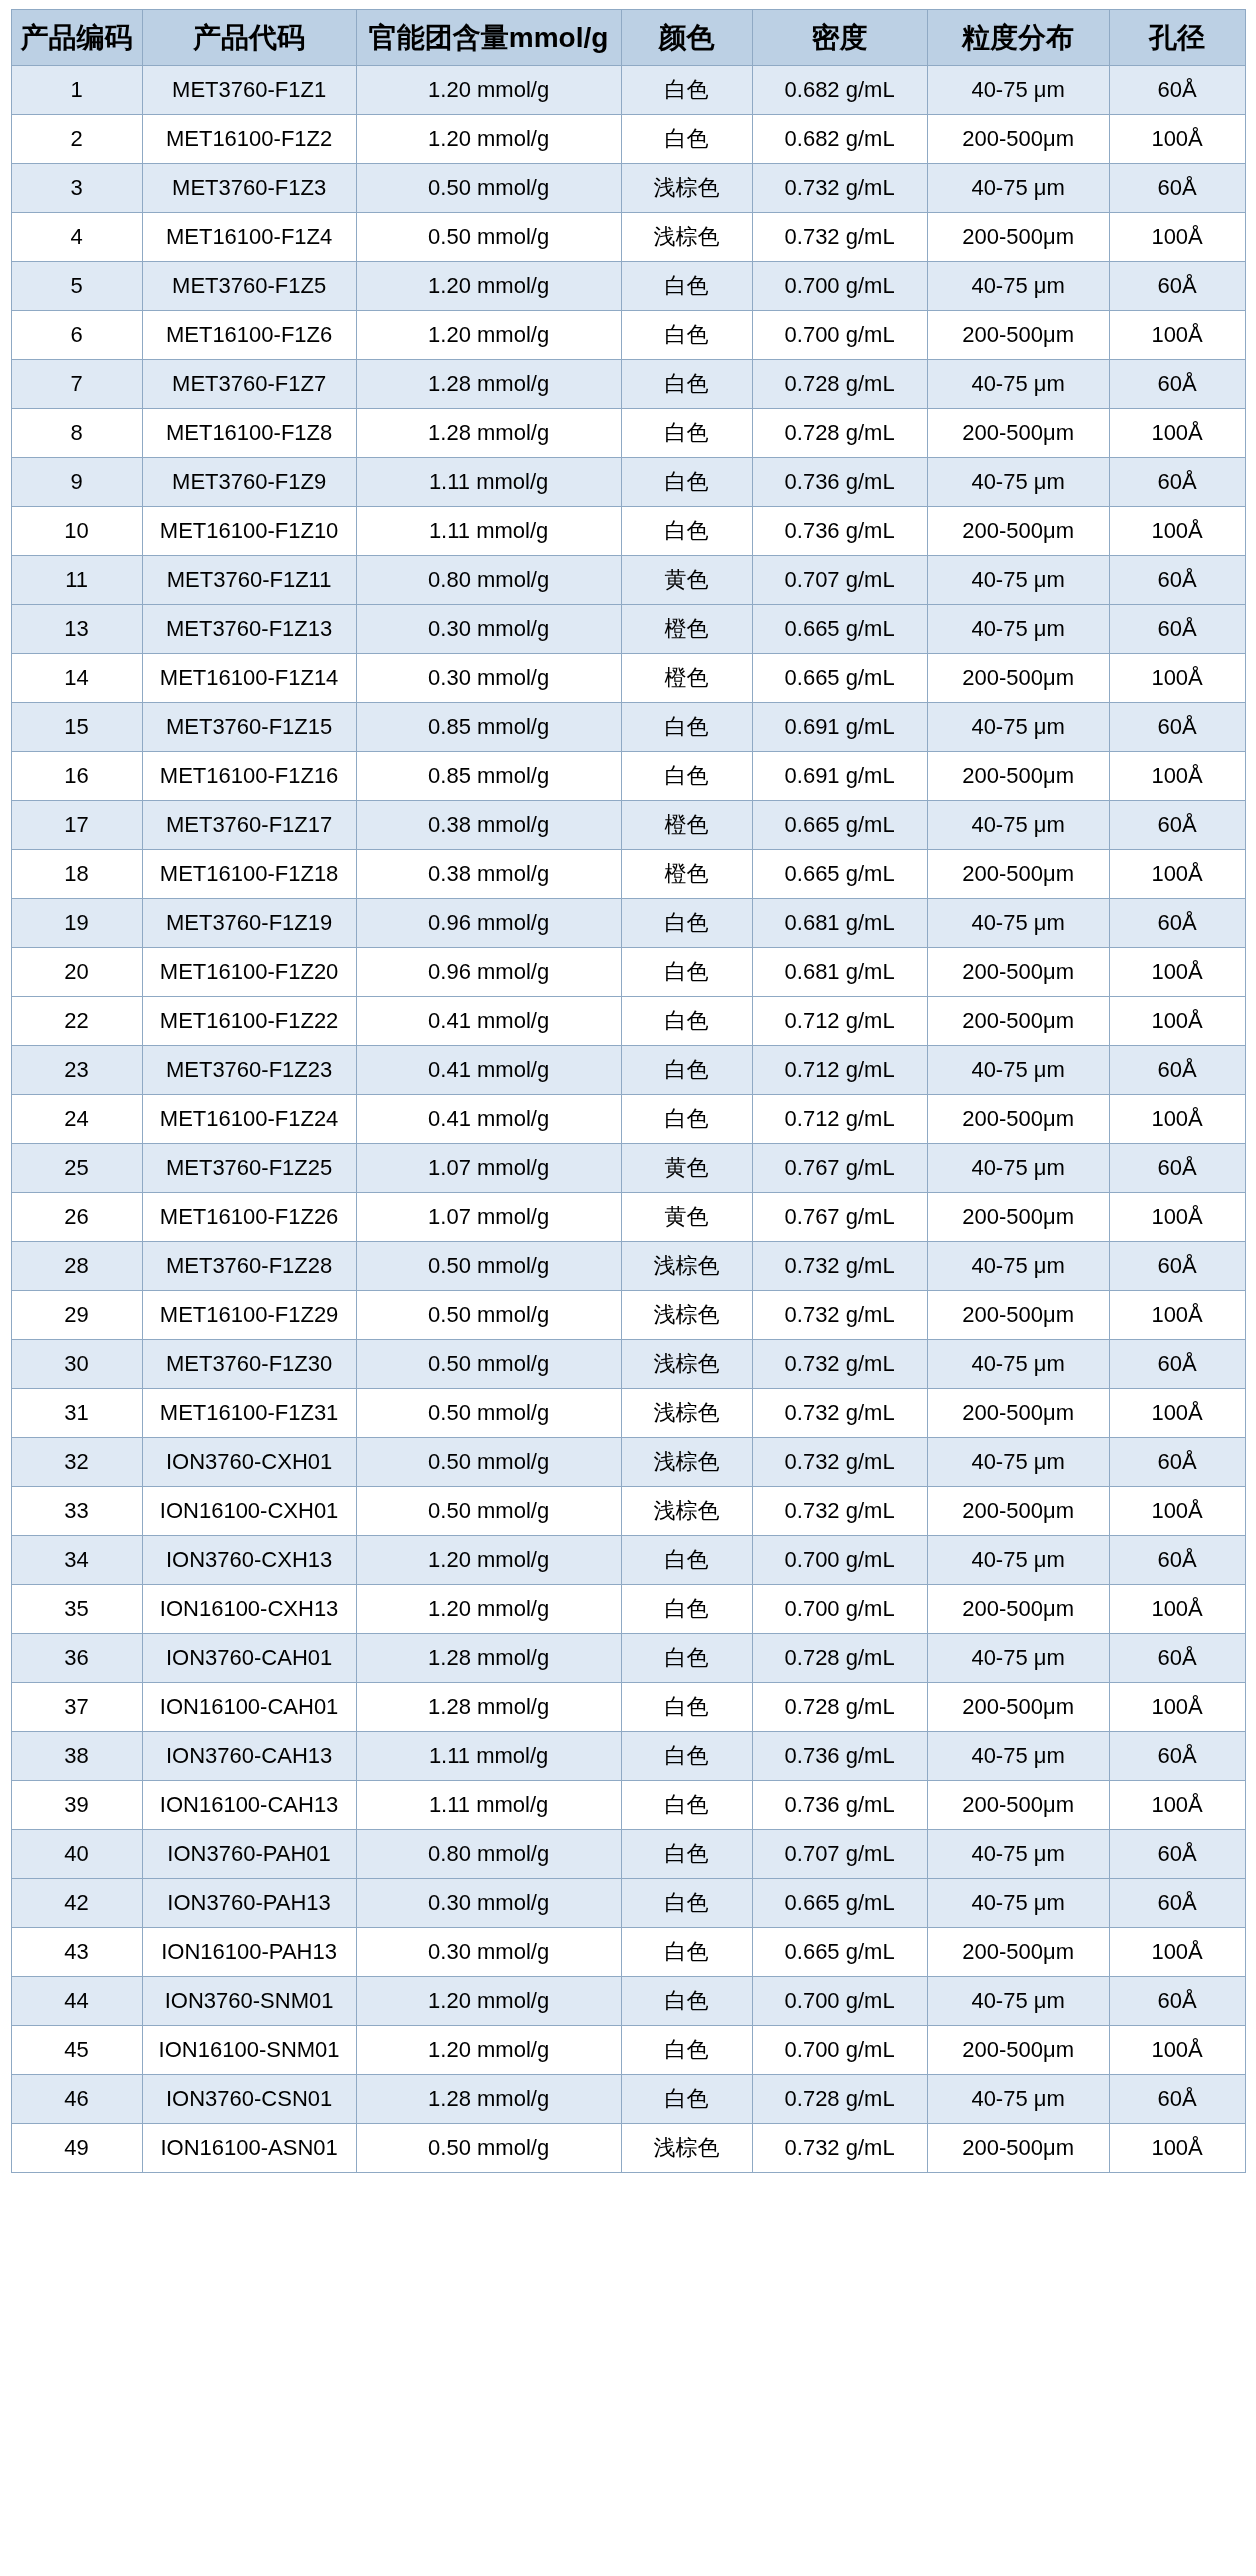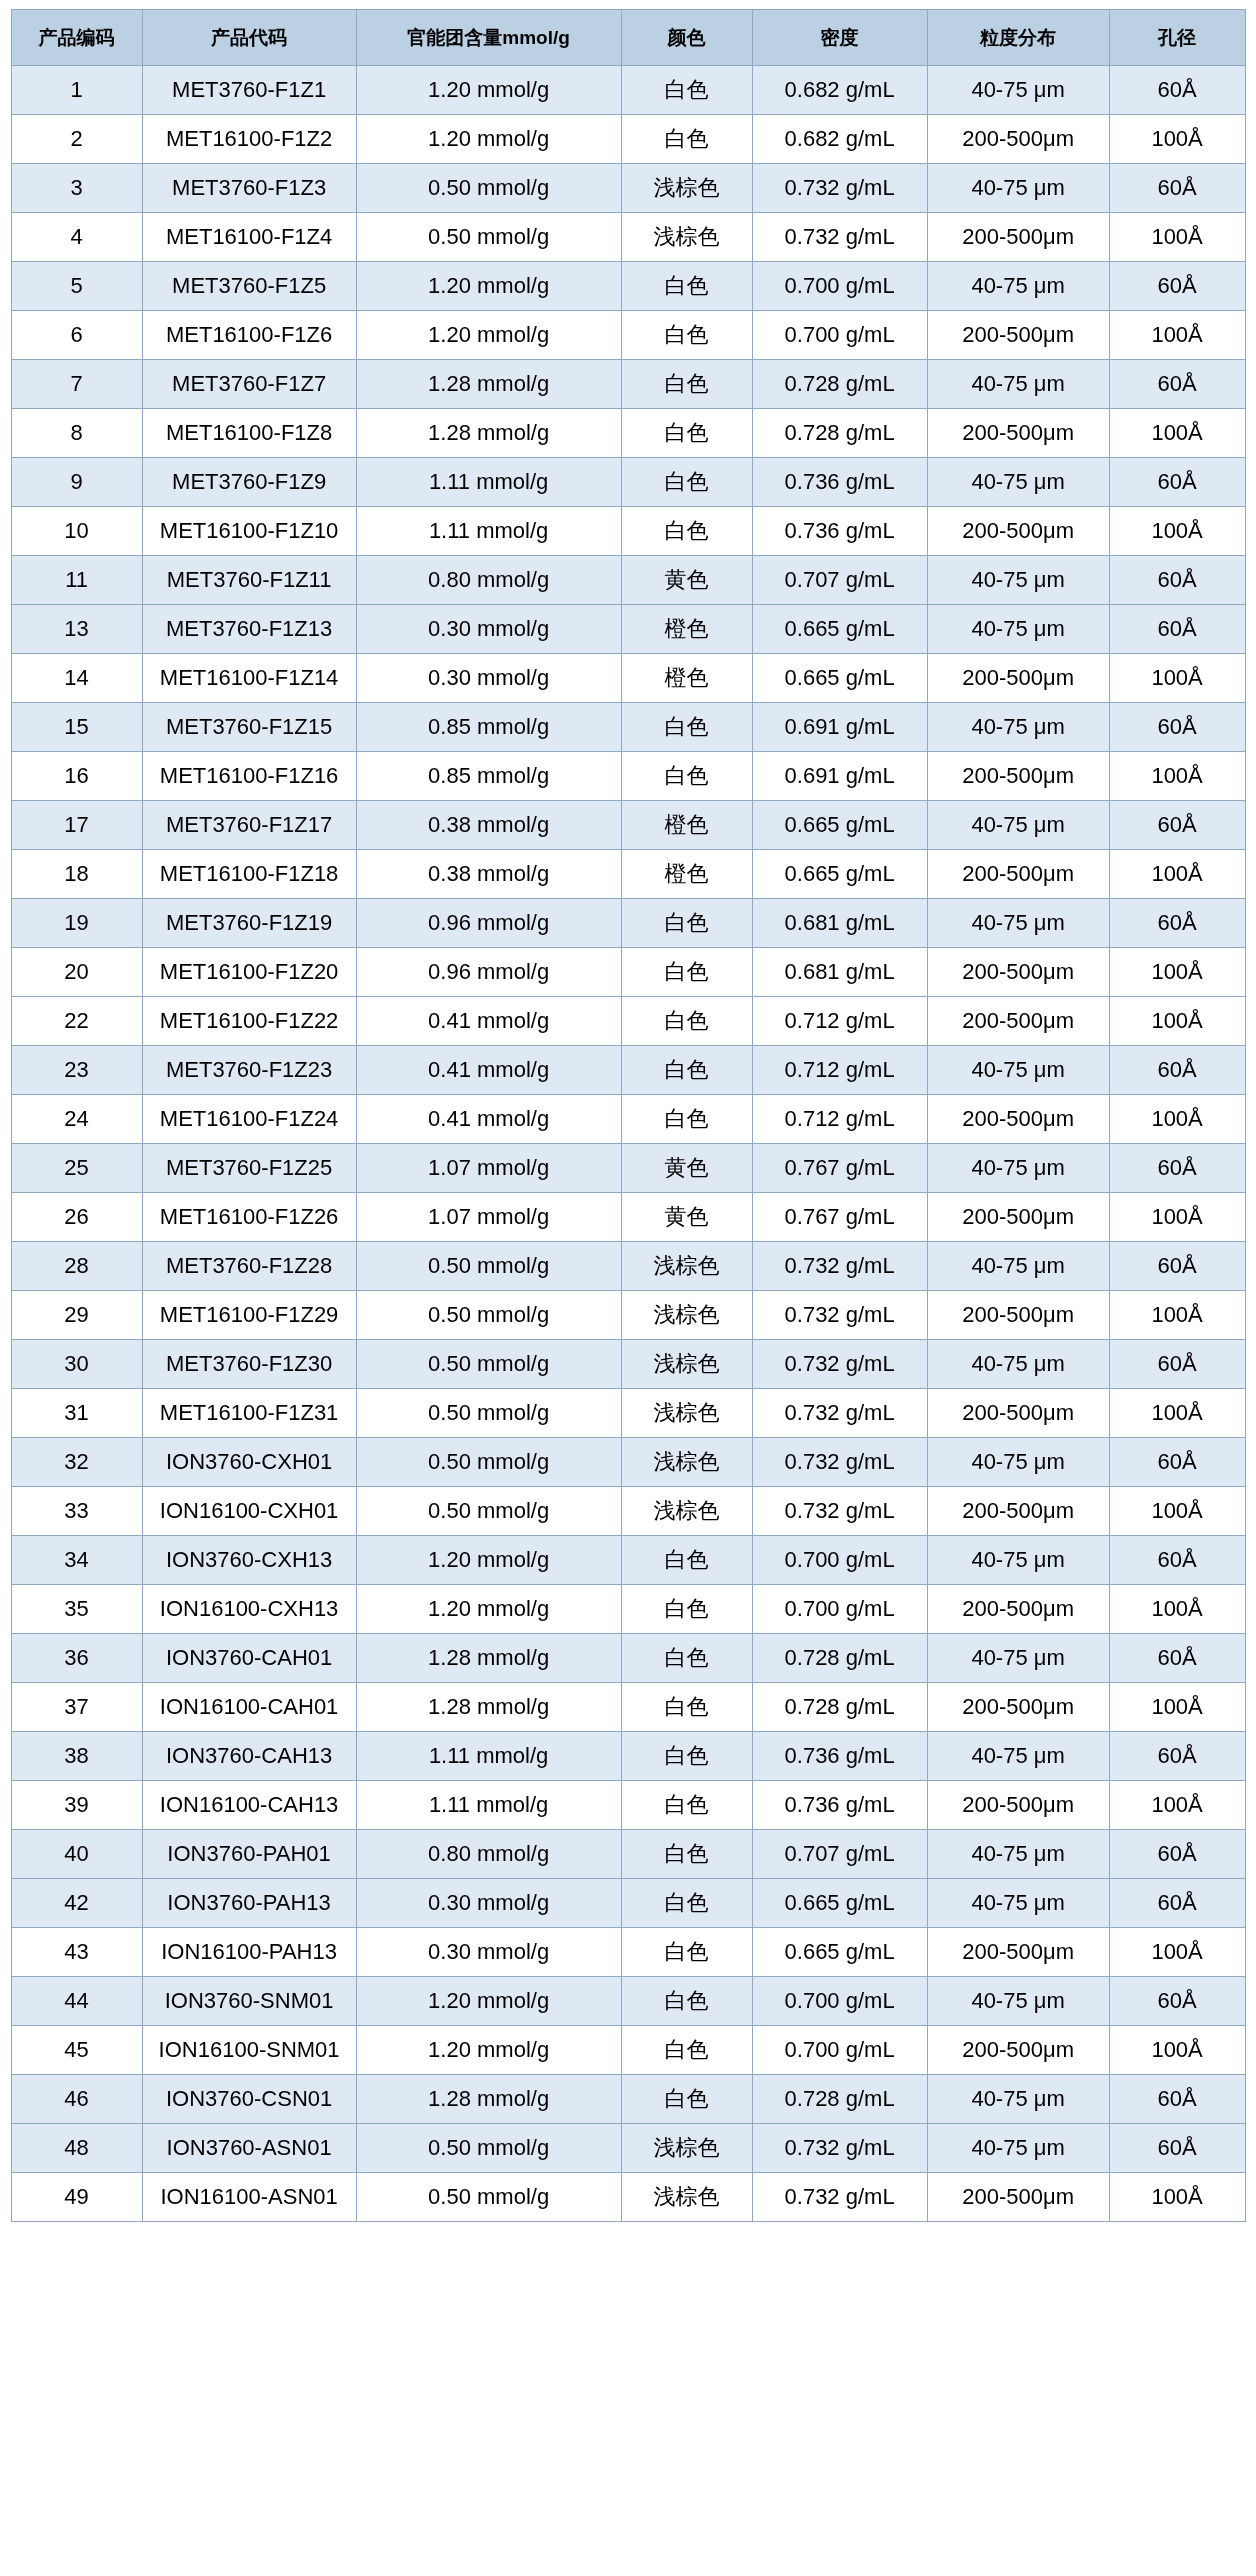--- a/index.html
+++ b/index.html
@@ -30,21 +30,21 @@
     color: #000000;
     padding: 0;
     height: 48px;
     line-height: 48px;
     white-space: nowrap;
     overflow: hidden;
   }
   table.product-table thead th {
     background: #bcd0e4;
     font-weight: bold;
-    font-size: 19px;
+    font-size: 28px;
     height: 55px;
     line-height: 55px;
     border-color: #8fa9c4;
   }
   tbody tr.odd td {
     background: #dfe9f4;
   }
   tbody tr.even td {
     background: #ffffff;
   }
@@ -454,29 +454,20 @@
         </tr>
         <tr class="odd">
           <td>46</td>
           <td>ION3760-CSN01</td>
           <td>1.28 mmol/g</td>
           <td>白色</td>
           <td>0.728 g/mL</td>
           <td>40-75 μm</td>
           <td>60Å</td>
         </tr>
-        <tr class="odd">
-          <td>48</td>
-          <td>ION3760-ASN01</td>
-          <td>0.50 mmol/g</td>
-          <td>浅棕色</td>
-          <td>0.732 g/mL</td>
-          <td>40-75 μm</td>
-          <td>60Å</td>
-        </tr>
         <tr class="even">
           <td>49</td>
           <td>ION16100-ASN01</td>
           <td>0.50 mmol/g</td>
           <td>浅棕色</td>
           <td>0.732 g/mL</td>
           <td>200-500μm</td>
           <td>100Å</td>
         </tr>
       </tbody>

